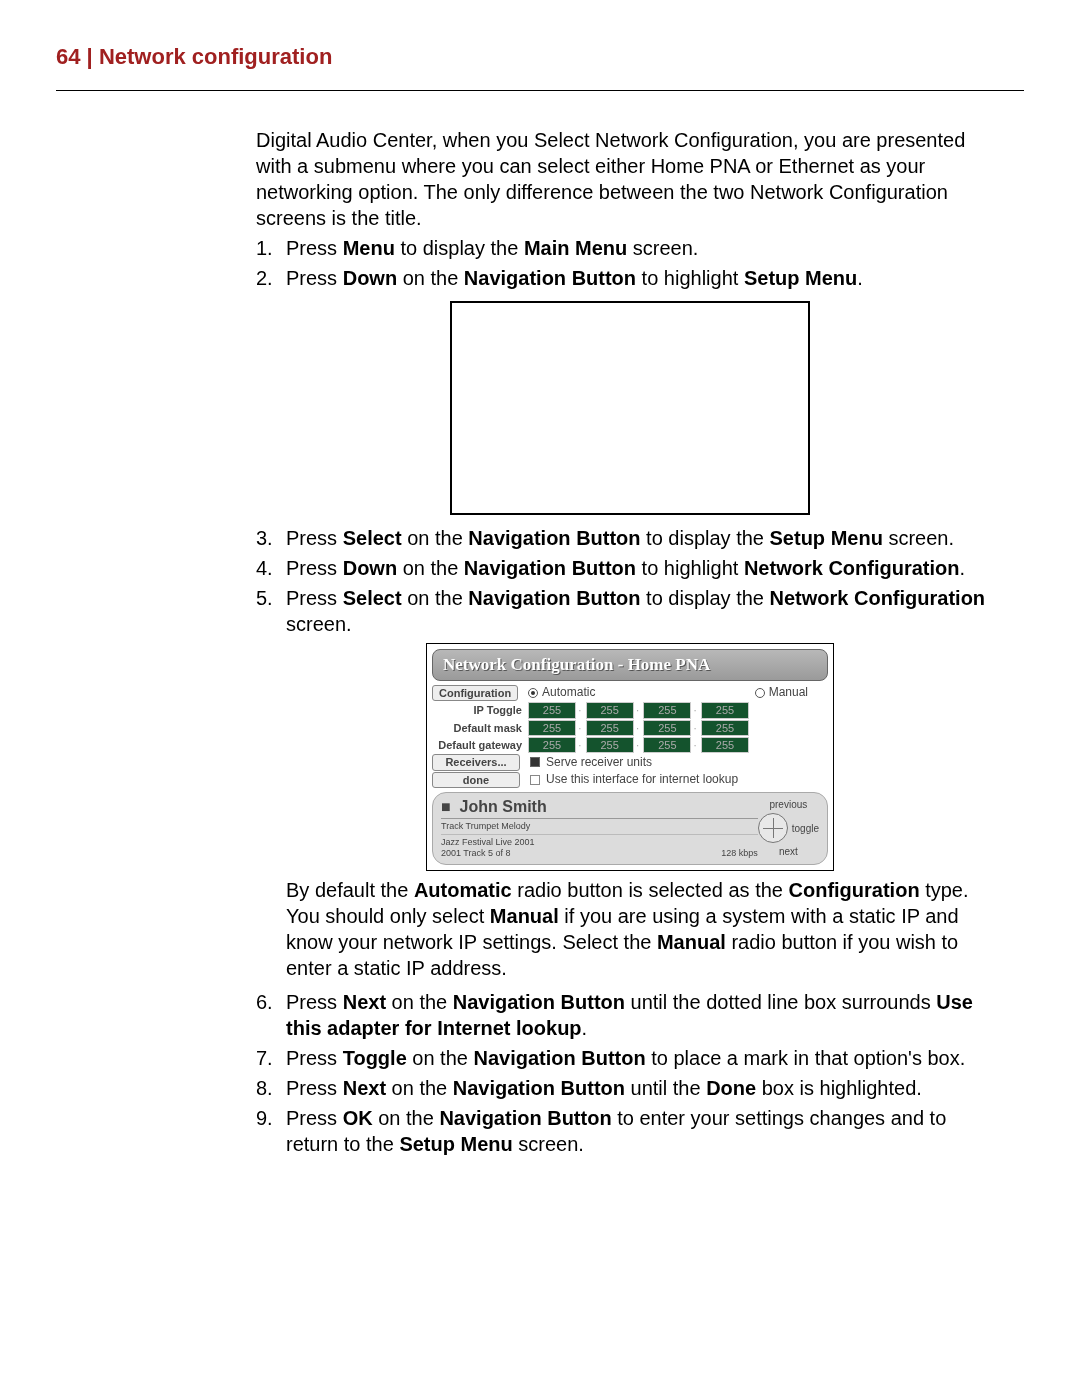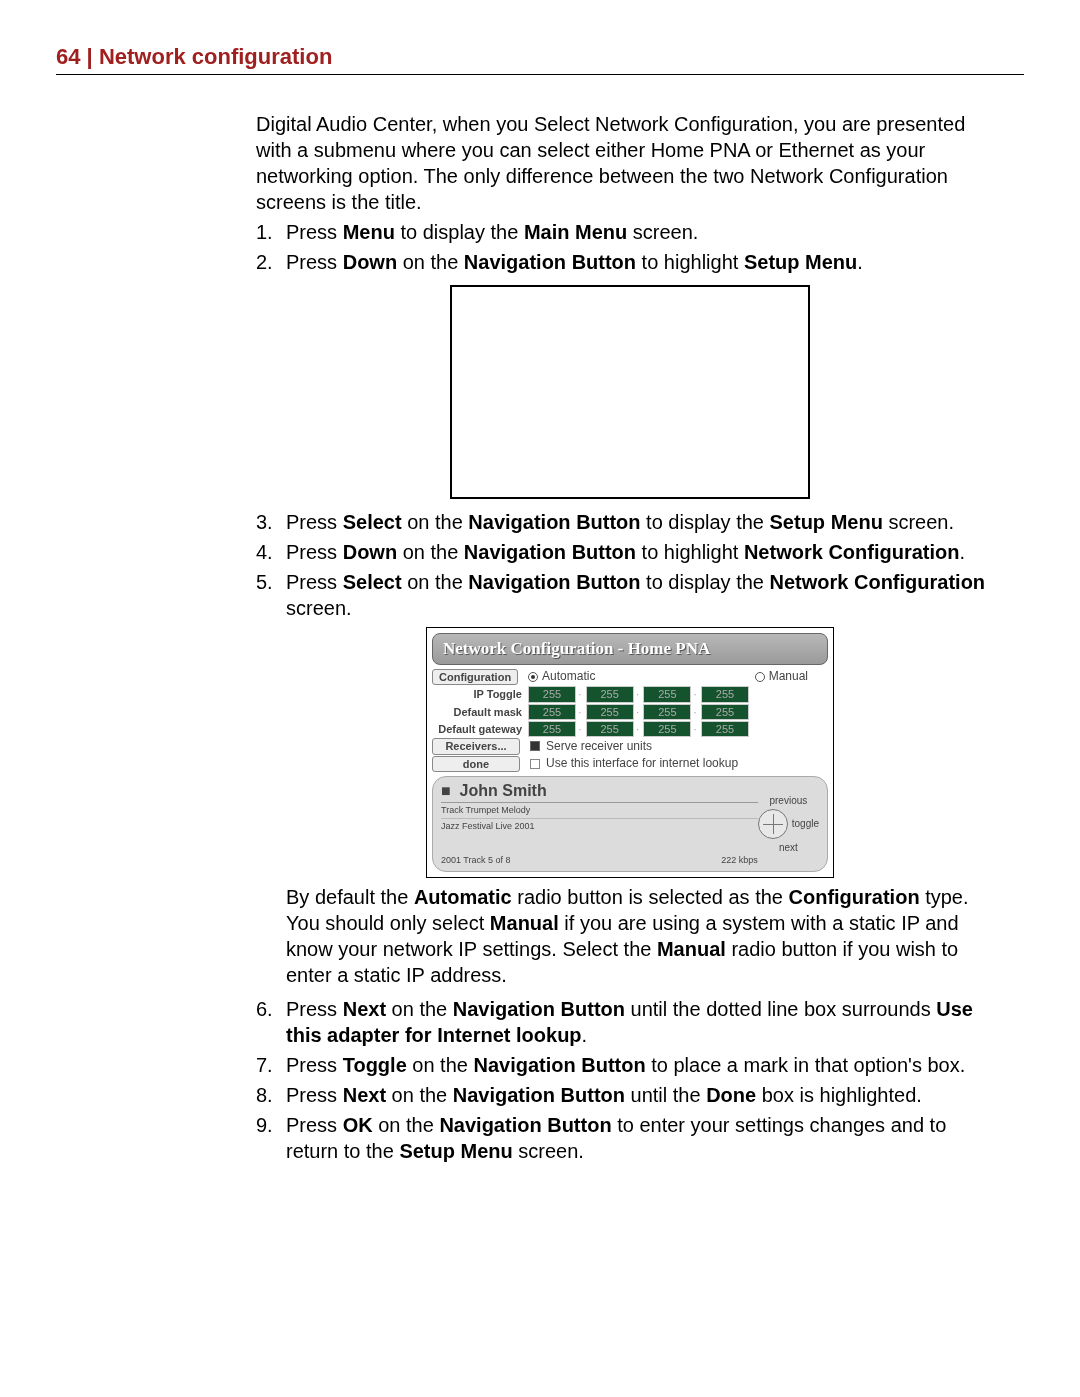--- a/index.html
+++ b/index.html
@@ -9,21 +9,21 @@
     width: 1080px;
     font-family: Arial, Helvetica, sans-serif;
     color: #000;
     background: #fff;
   }
   .page-header {
     color: #a02020;
     font-weight: bold;
     font-size: 22px;
     border-bottom: 1px solid #000;
-    padding-bottom: 4px;
+    padding-bottom: 20px;
     margin-bottom: 36px;
   }
   .body-col {
     margin-left: 200px;
     margin-right: 20px;
     font-size: 20px;
     line-height: 1.3;
   }
   .intro { margin-bottom: 2px; }
   ol.steps { list-style: none; margin: 0; padding: 0; }
@@ -205,24 +205,24 @@
         <span class="ss-btn" style="min-width:88px">done</span>
         <span class="ss-box"></span>
           <span>Use this interface for internet lookup</span>
       </div>
       <div class="ss-player">
         <div class="ss-pl">
           <div class="t">■ &nbsp;<span>John Smith</span></div>
           <div>Track Trumpet Melody</div>
           <div class="hr-thin"></div>
           <div>Jazz Festival Live 2001</div>
-          <div style="display:flex;margin-top:23px;">
+          <div style="display:flex;">
               <span>2001  Track 5 of 8</span>
               <span style="flex:1"></span>
-              <span>222 kbps</span>
+              <span>128 kbps</span>
             </div>
         </div>
         <div class="ss-nav">
           <div>previous</div>
           <div style="display:flex;align-items:center;">
               <div class="ring"></div>
               <span style="margin-left:4px;">toggle</span>
             </div>
           <div>next</div>
         </div>

